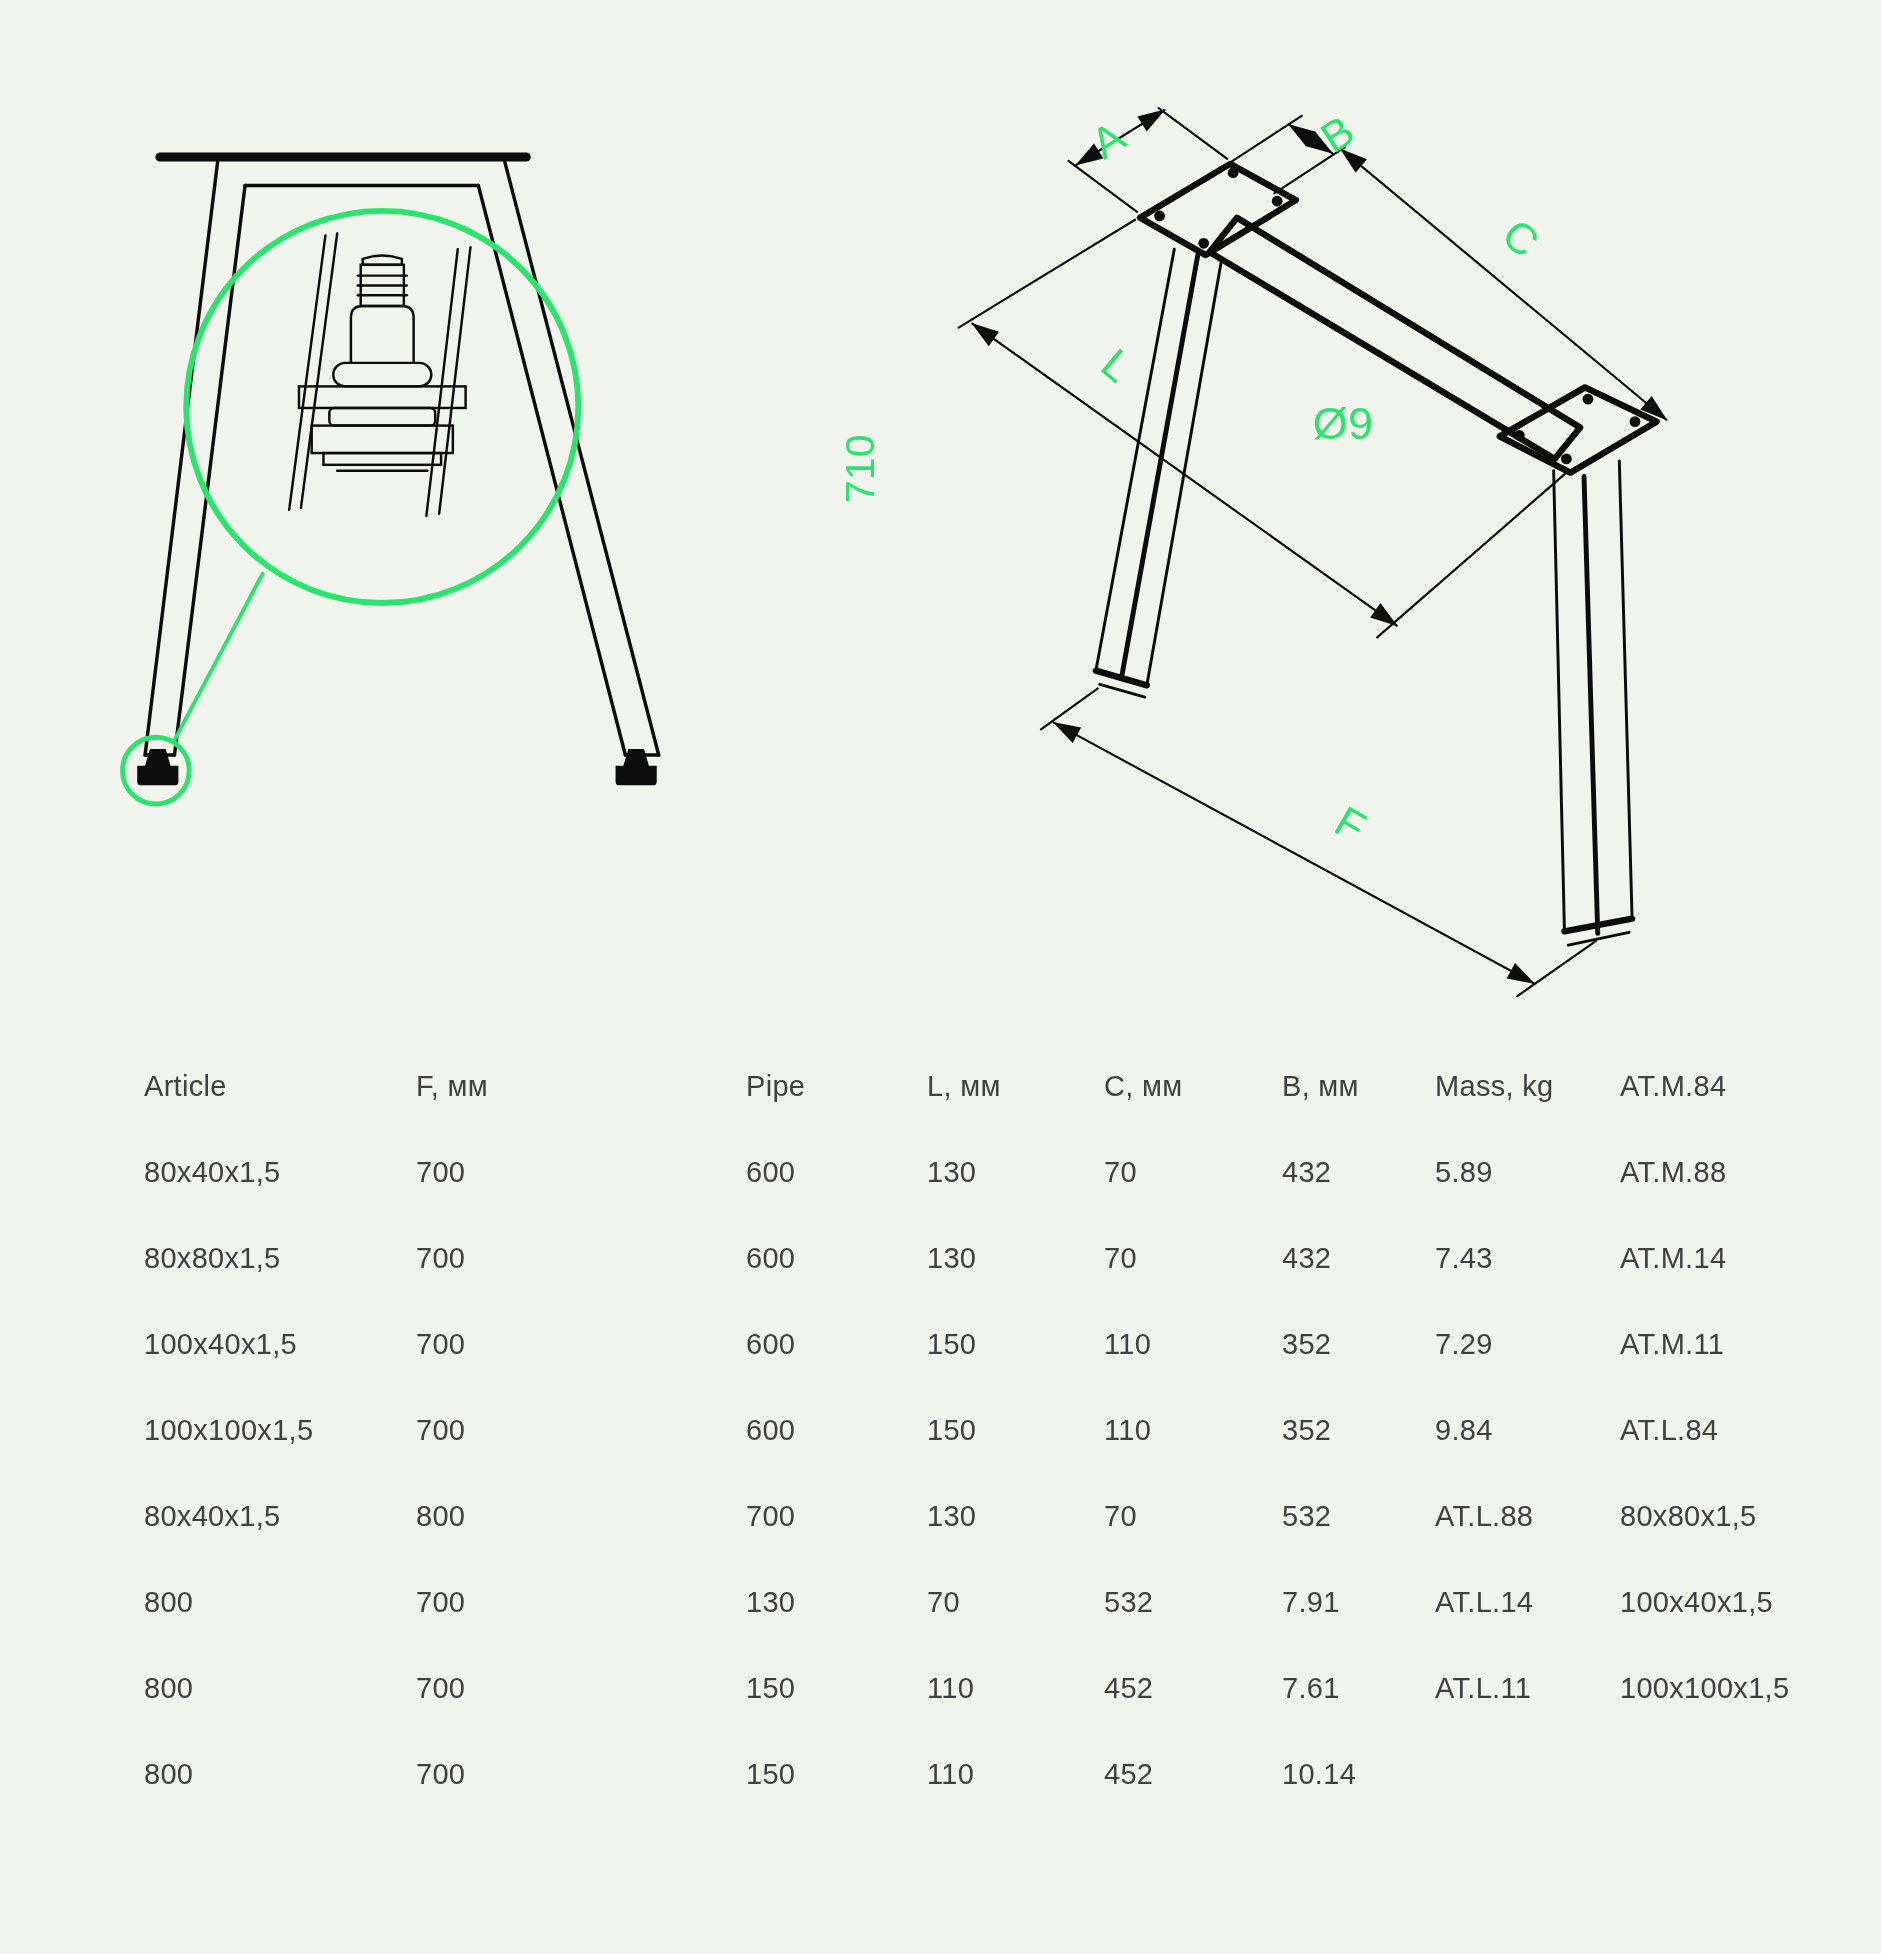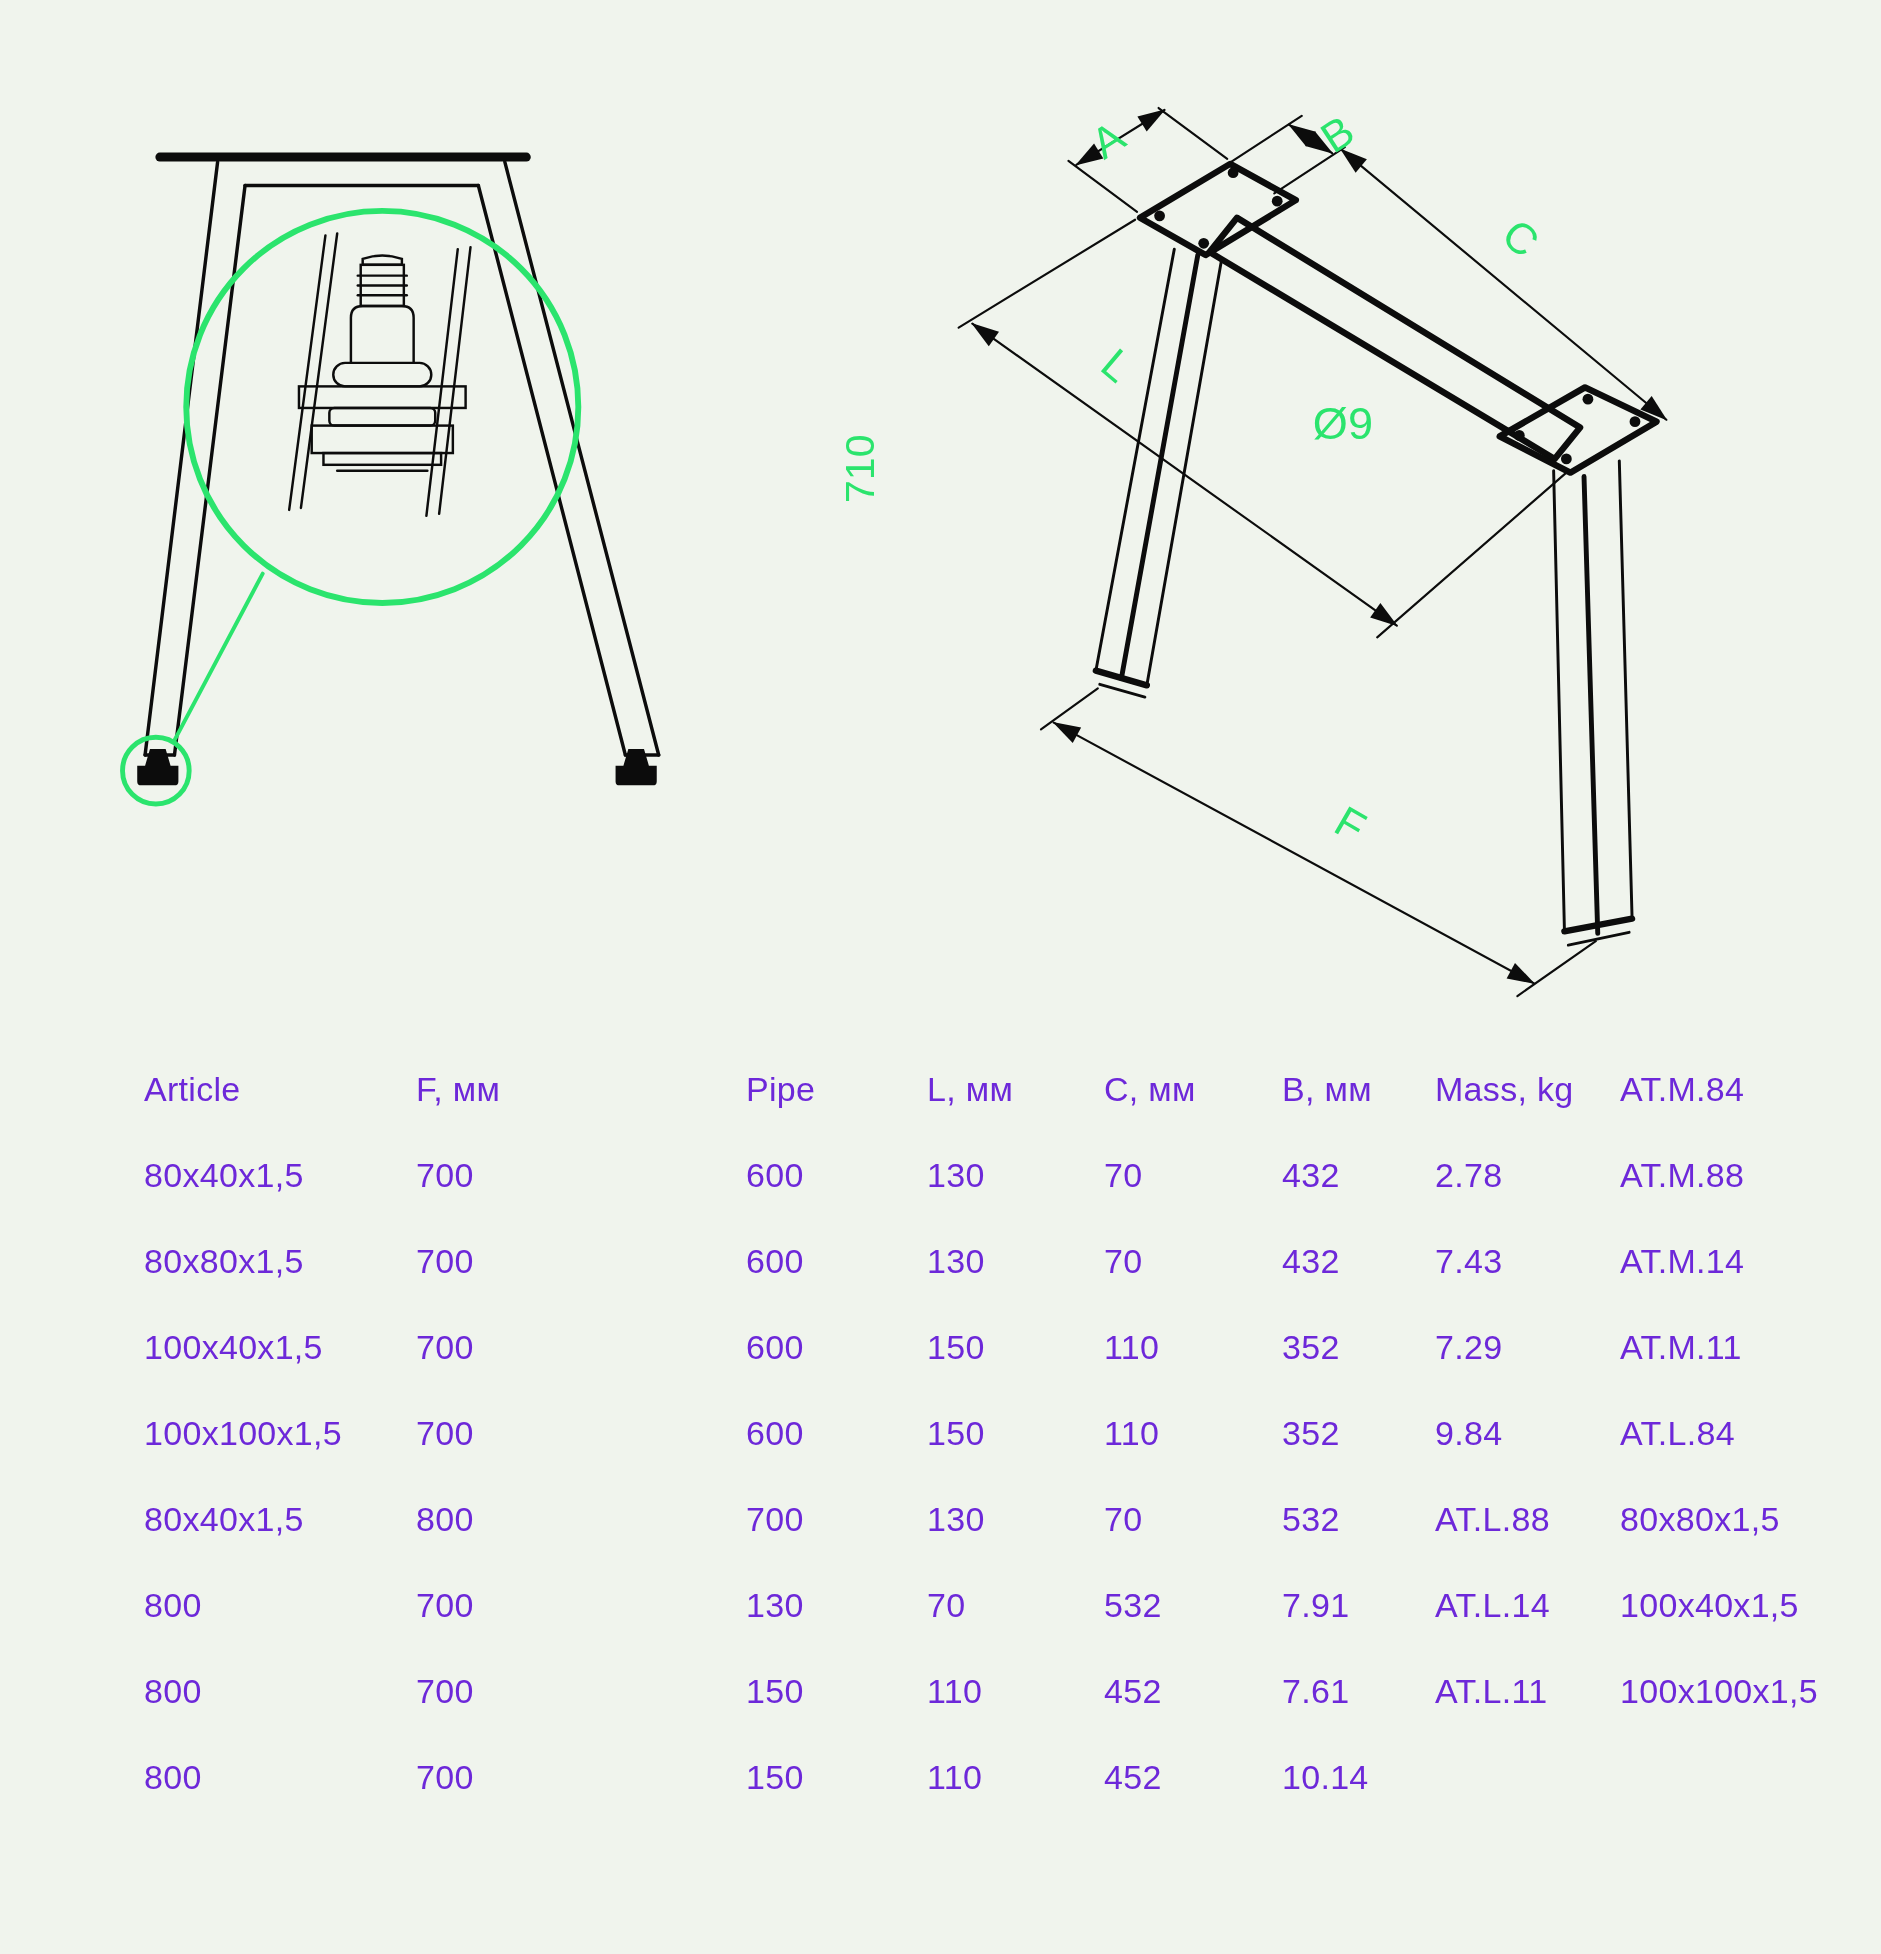--- a/index.html
+++ b/index.html
@@ -13,22 +13,22 @@
   .dim-label{
     font-family:"Liberation Sans", sans-serif;
     font-weight:500;
     fill:#2BE46D;
   }
   .spec-table{
     position:absolute;left:144px;top:1070px;
     display:grid;
     grid-template-columns:272px 330px 181px 177px 178px 153px 185px 260px;
     grid-auto-rows:86px;
-    color:#6d28d9;
-    font-size:34px;
+    color:#404040;
+    font-size:29px;
     font-weight:500;
     letter-spacing:0.3px;
   }
   .spec-table .hdr{
     height:124px;
   }
   .cell{display:block;white-space:nowrap;}
 </style>
 </head>
 <body>
@@ -167,21 +167,21 @@
   <span class="cell hdr">B, мм</span>
   <span class="cell hdr">Mass, kg</span>
 
   <span class="cell">AT.M.84</span>
   <span class="cell">80x40x1,5</span>
   <span class="cell">700</span>
   <span class="cell">600</span>
   <span class="cell">130</span>
   <span class="cell">70</span>
   <span class="cell">432</span>
-  <span class="cell">2.78</span>
+  <span class="cell">5.89</span>
 
   <span class="cell">AT.M.88</span>
   <span class="cell">80x80x1,5</span>
   <span class="cell">700</span>
   <span class="cell">600</span>
   <span class="cell">130</span>
   <span class="cell">70</span>
   <span class="cell">432</span>
   <span class="cell">7.43</span>
 

